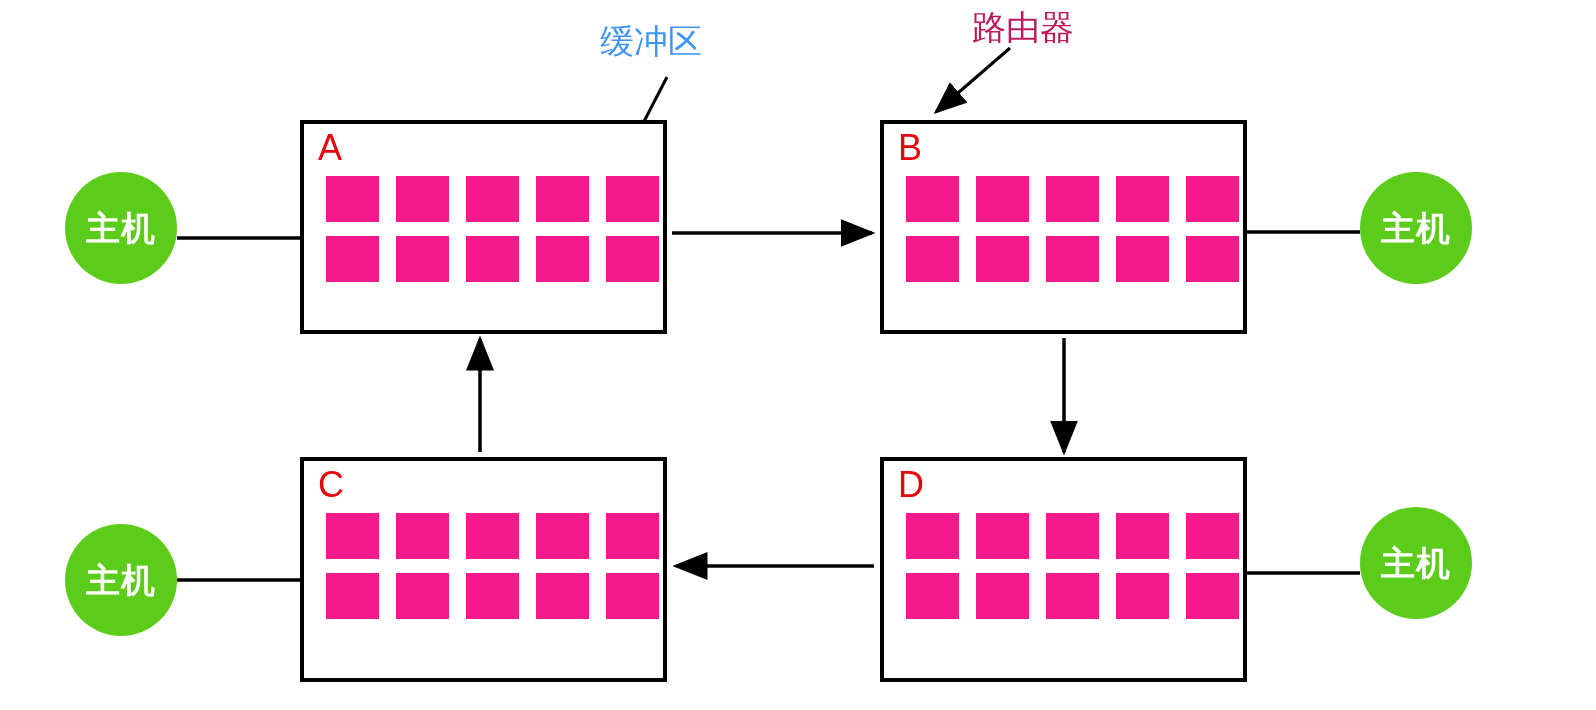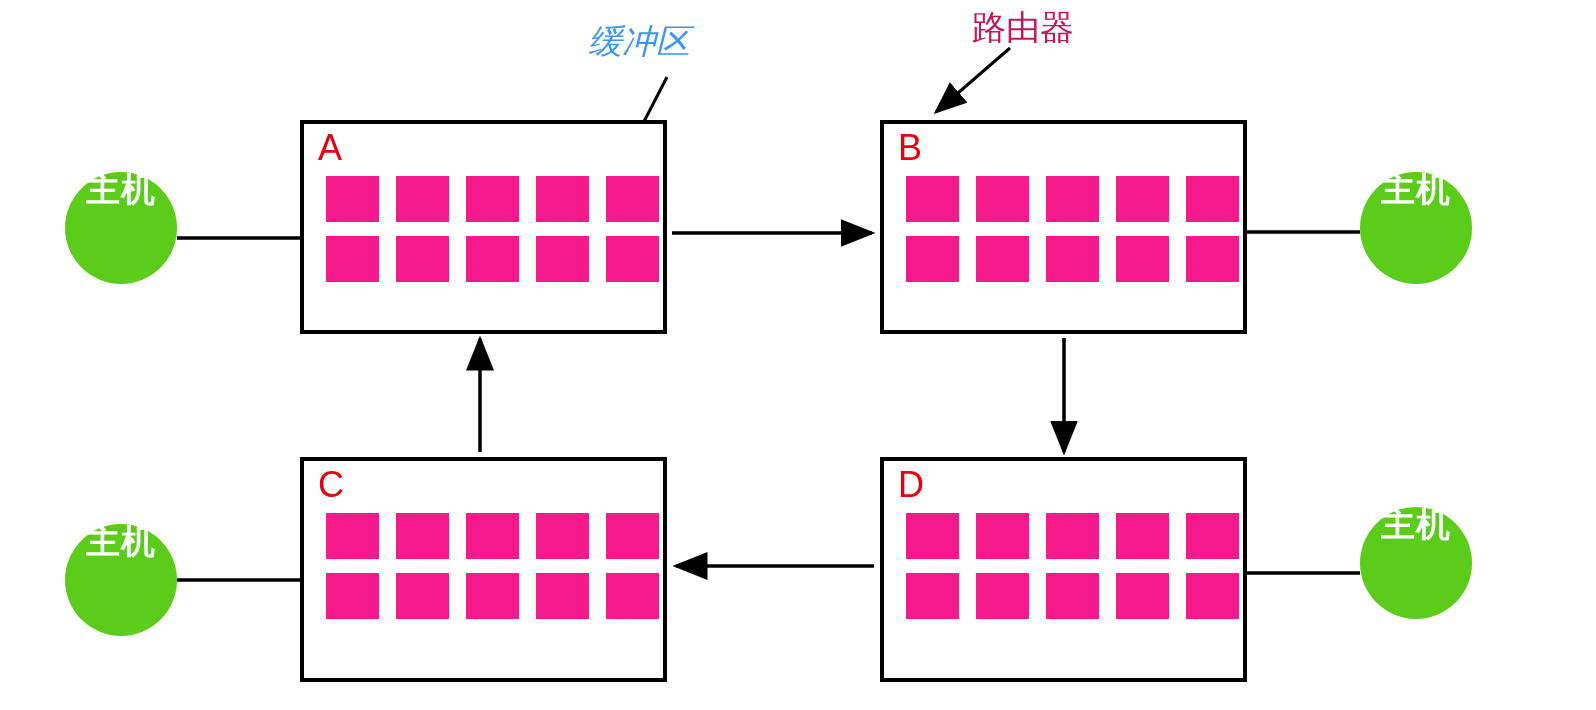--- a/index.html
+++ b/index.html
@@ -51,20 +51,21 @@
     background: #f5198c;
   }
   
   .host-node {
     position: absolute;
     width: 112px;
     height: 112px;
     border-radius: 50%;
     background: #5bcc19;
     display: flex;
+    align-items: center;
     justify-content: center;
   }
   .host-label {
     color: #ffffff;
     font-size: 34px;
     font-weight: bold;
     line-height: 34px;
     font-family: "Liberation Sans", "DejaVu Sans", sans-serif;
     letter-spacing: 1px;
   }
@@ -191,17 +192,17 @@
       </div>
       <div class="host-node" style="left: 65px; top: 524px; width: 112px; height: 112px; background: rgb(91, 204, 25);">
         <span class="host-label">主机</span>
       </div>
       <div class="host-node" style="left: 1360px; top: 507px; width: 112px; height: 112px; background: rgb(91, 204, 25);">
         <span class="host-label">主机</span>
       </div>
     </div>
 
   <div id="annotation-layer">
-      <div class="annotation-label" style="left: 588px; top: 22px; color: rgb(61, 148, 246); font-style: italic;">缓冲区</div>
+      <div class="annotation-label" style="left: 600px; top: 22px; color: rgb(61, 148, 246);">缓冲区</div>
       <div class="annotation-label" style="left: 972px; top: 8px; color: #be185d;">路由器</div>
     </div>
 
 </div>
 
 </body></html>

